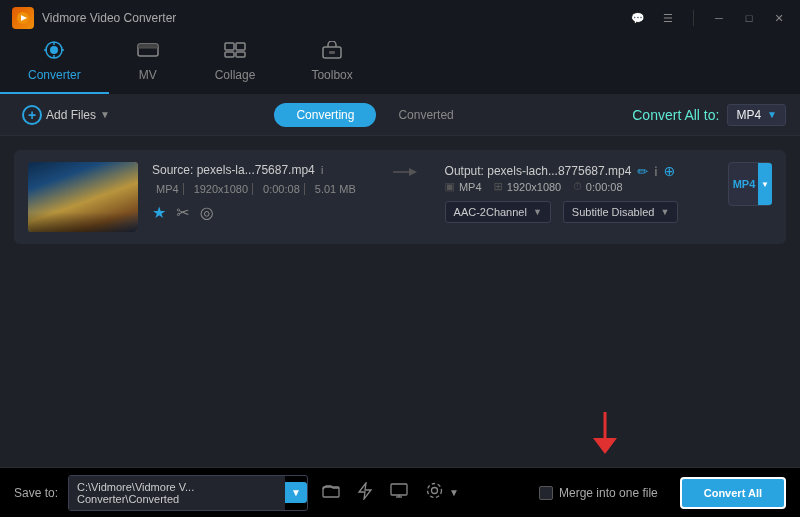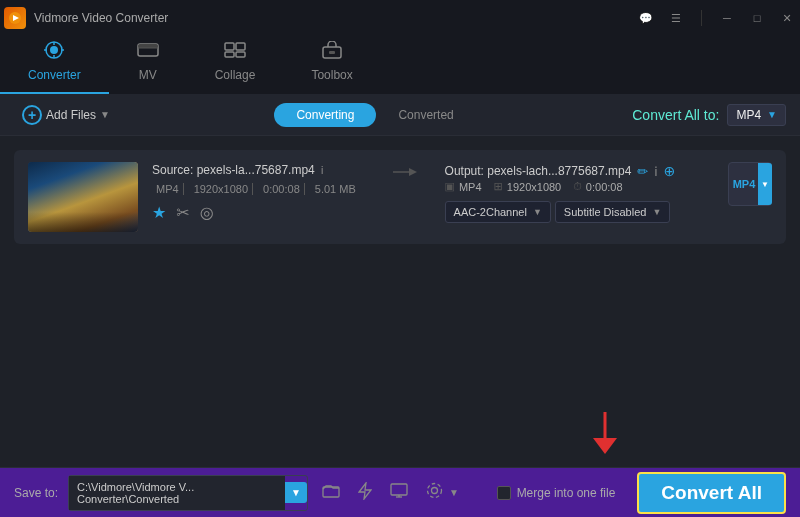--- a/index.html
+++ b/index.html
@@ -13,21 +13,21 @@
       position: relative;
     }
 
     
     .title-bar {
       height: 36px;
       background: #16181f;
       display: flex;
       align-items: center;
       justify-content: space-between;
-      padding: 0 4px;
+      padding: 0 12px;
       user-select: none;
     }
     .title-bar-left {
       display: flex;
       align-items: center;
       gap: 8px;
     }
     .app-logo {
       width: 22px;
       height: 22px;
@@ -261,21 +261,21 @@
       display: flex;
       align-items: center;
       gap: 4px;
       font-size: 11px;
       color: #aaa;
     }
     .meta-icon { color: #555; font-size: 11px; }
 
     .output-dropdowns {
       display: flex;
-      gap: 4px;
+      gap: 12px;
       align-items: center;
       text-align: center;
     }
     .dropdown-sel {
       background: #1e2230;
       border: 1px solid #3a3f52;
       color: #ccc;
       font-size: 11px;
       padding: 4px 8px;
       border-radius: 3px;
@@ -312,21 +312,21 @@
       display: flex; align-items: center; justify-content: center;
       font-size: 8px;
       color: white;
     }
 
     
     .bottom-bar {
       position: absolute;
       bottom: 0; left: 0; right: 0;
       height: 50px;
-      background: #4c1d95;
+      background: #000000;
       display: flex;
       align-items: center;
       padding: 8px 14px;
       gap: 10px;
       border-top: 1px solid #2a2d36;
     }
     .save-to-label {
       font-size: 12px;
       color: #aaa;
       white-space: nowrap;
@@ -376,23 +376,23 @@
       background: #22252e;
       border-radius: 2px;
     }
     .merge-label {
       font-size: 12px;
       color: #aaa;
     }
 
     .convert-all-btn {
       background: #2aa4e0;
-      border: 2px solid #fde047;
+      border: 2px solid #ffffff;
       color: white;
-      font-size: 19px;
+      font-size: 11px;
       font-weight: bold;
       padding: 8px 22px;
       border-radius: 4px;
       cursor: pointer;
       white-space: nowrap;
       margin-left: 12px;
     }
 
     .red-arrow {
       position: absolute;

